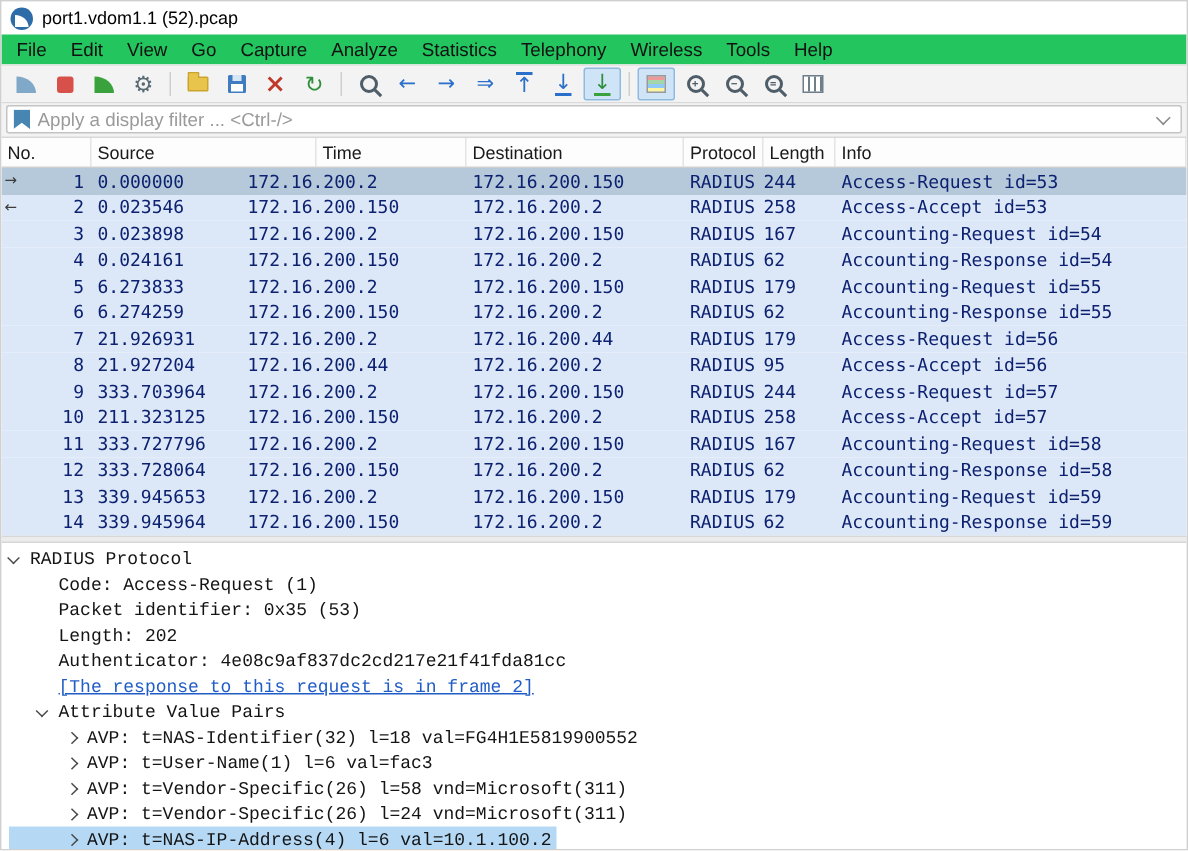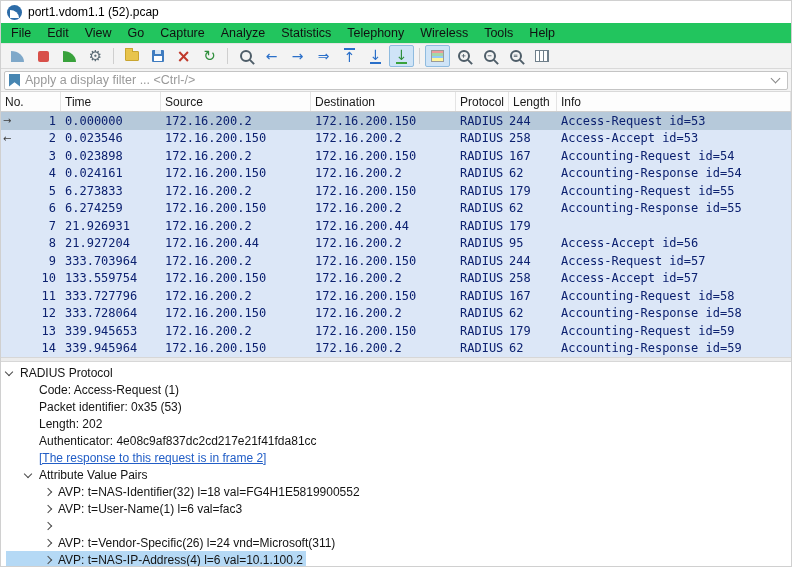--- a/index.html
+++ b/index.html
@@ -34,21 +34,21 @@
   .floppy::after{content:"";position:absolute;left:2px;bottom:1px;width:8px;height:5px;background:#fff}
   .mag{width:12px;height:12px;border:2px solid #4e5d68;border-radius:50%;position:relative;display:flex;align-items:center;justify-content:center;font:bold 7px/1 "DejaVu Sans Mono",monospace;color:#4e5d68}
   .mag::after{content:"";position:absolute;width:6px;height:2px;background:#4e5d68;right:-5px;bottom:-3px;transform:rotate(45deg)}
   .bar-top{border-top:2px solid #2a6fc9}
   .bar-bottom{border-bottom:2px solid #2a6fc9}
   .bar-bottom-green{border-bottom:2px solid #39a23c}
   .stripes{width:13px;height:12px;border:1px solid #9a9a9a;background:linear-gradient(180deg,#ef9a9a 0 25%,#a5d6a7 25% 50%,#90caf9 50% 75%,#fff59d 75% 100%);display:block}
   .colsicon{width:14px;height:12px;border:1px solid #6f7f8a;background:repeating-linear-gradient(90deg,#fff 0 3px,#6f7f8a 3px 4px);display:block}
 
   
-  .filterbar{height:23px;flex:none;background:#f3f3f3;border-bottom:1px solid #d9d9d9;display:flex;align-items:center;padding:2px 3px}
+  .filterbar{height:23px;flex:none;background:#f3f3f3;border-bottom:1px solid #d9d9d9;display:flex;align-items:flex-end;padding:2px 3px}
   .filter-field{flex:1;height:19px;background:#fff;border:1px solid #c4c4c4;border-radius:2px;display:flex;align-items:center;padding:0 4px;gap:5px}
   .bookmark{width:11px;height:13px;background:#4786b2;clip-path:polygon(0 0,100% 0,100% 100%,50% 68%,0 100%);flex:none}
   .filter-input{flex:1;border:none;outline:none;font-size:12.5px;color:#222;background:transparent;font-family:"Liberation Sans",sans-serif}
   .filter-input::placeholder{color:#9a9a9a}
   .fchev{width:7px;height:7px;border-right:1.5px solid #888;border-bottom:1.5px solid #888;transform:rotate(45deg);margin:-3px 4px 0 0;flex:none}
 
   
   .plist{flex:none;display:flex;flex-direction:column;background:#fff}
   .phead{height:20px;display:flex;border-bottom:1px solid #cfcfcf;background:#fdfdfd}
   .hcell{font-size:12px;color:#1a1a1a;padding:3px 0 0 4px;border-right:1px solid #e4e4e4;overflow:hidden;white-space:nowrap}
@@ -64,21 +64,21 @@
   
   .splitter{height:5px;flex:none;background:#ececec;border-top:1px solid #d7d7d7;border-bottom:1px solid #d7d7d7;cursor:row-resize}
   .dpane{flex:1;background:#fff;padding:2px 0 0 5px;overflow:hidden}
   .dline{height:17px;display:flex;align-items:center;white-space:nowrap}
   .dinner{display:inline-flex;align-items:center;height:17px;padding-right:3px}
   .dinner.dsel{background:var(--dsel-bg,#b5d9f5)}
   .carslot{width:14px;display:inline-flex;align-items:center;justify-content:flex-start;flex:none}
   .car{width:6px;height:6px;border-right:1.5px solid #4a4a4a;border-bottom:1.5px solid #4a4a4a;display:inline-block}
   .car.right{transform:rotate(-45deg);margin-left:1px}
   .car.down{transform:rotate(45deg);margin-top:-2px}
-  .dtext{font-family:Liberation Sans, sans-serif;font-size:12px;color:#141414}
+  .dtext{font-family:Liberation Mono, monospace;font-size:12px;color:#141414}
   .dtext.dlink{color:var(--link,#215dc6);text-decoration:underline}
 </style>
 </head>
 <body>
 
 <div class="app">
   <div class="titlebar">
     <span class="app-icon"></span>
     <span class="title-text">port1.vdom1.1 (52).pcap</span>
   </div>
@@ -167,22 +167,22 @@
     <div class="filter-field">
       <span class="bookmark"></span>
       <input class="filter-input" placeholder="Apply a display filter ... &lt;Ctrl-/&gt;" style="">
       <span class="fchev"></span>
     </div>
   </div>
 
   <div class="plist">
     <div class="phead">
         <div class="hcell c0">No.</div>
+        <div class="hcell c2">Source</div>
         <div class="hcell c1">Time</div>
-        <div class="hcell c2">Source</div>
         <div class="hcell c3">Destination</div>
         <div class="hcell c4">Protocol</div>
         <div class="hcell c5">Length</div>
         <div class="hcell c6">Info</div>
       </div>
     <div class="pbody">
         <div class="prow sel">
           <span class="marker">→</span>
           <span class="pcell c0">1</span>
           <span class="pcell c1">0.000000</span>
@@ -238,20 +238,21 @@
           <span class="pcell c5">62</span>
           <span class="pcell c6">Accounting-Response id=55</span>
         </div>
         <div class="prow">
           <span class="pcell c0">7</span>
           <span class="pcell c1">21.926931</span>
           <span class="pcell c2">172.16.200.2</span>
           <span class="pcell c3">172.16.200.44</span>
           <span class="pcell c4">RADIUS</span>
           <span class="pcell c5">179</span>
+          <span class="pcell c6">Access-Request id=56</span>
         </div>
         <div class="prow">
           <span class="pcell c0">8</span>
           <span class="pcell c1">21.927204</span>
           <span class="pcell c2">172.16.200.44</span>
           <span class="pcell c3">172.16.200.2</span>
           <span class="pcell c4">RADIUS</span>
           <span class="pcell c5">95</span>
           <span class="pcell c6">Access-Accept id=56</span>
         </div>
@@ -259,21 +260,21 @@
           <span class="pcell c0">9</span>
           <span class="pcell c1">333.703964</span>
           <span class="pcell c2">172.16.200.2</span>
           <span class="pcell c3">172.16.200.150</span>
           <span class="pcell c4">RADIUS</span>
           <span class="pcell c5">244</span>
           <span class="pcell c6">Access-Request id=57</span>
         </div>
         <div class="prow">
           <span class="pcell c0">10</span>
-          <span class="pcell c1">133.559754</span>
+          <span class="pcell c1">211.323125</span>
           <span class="pcell c2">172.16.200.150</span>
           <span class="pcell c3">172.16.200.2</span>
           <span class="pcell c4">RADIUS</span>
           <span class="pcell c5">258</span>
           <span class="pcell c6">Access-Accept id=57</span>
         </div>
         <div class="prow">
           <span class="pcell c0">11</span>
           <span class="pcell c1">333.727796</span>
           <span class="pcell c2">172.16.200.2</span>
@@ -375,20 +376,21 @@
             <span class="car right"></span>
           </span>
           <span class="dtext">AVP: t=User-Name(1) l=6 val=fac3</span>
         </span>
       </div>
       <div class="dline">
         <span class="dinner">
           <span class="carslot" style="margin-left: 38px;">
             <span class="car right"></span>
           </span>
+          <span class="dtext">AVP: t=Vendor-Specific(26) l=58 vnd=Microsoft(311)</span>
         </span>
       </div>
       <div class="dline">
         <span class="dinner">
           <span class="carslot" style="margin-left: 38px;">
             <span class="car right"></span>
           </span>
           <span class="dtext">AVP: t=Vendor-Specific(26) l=24 vnd=Microsoft(311)</span>
         </span>
       </div>

